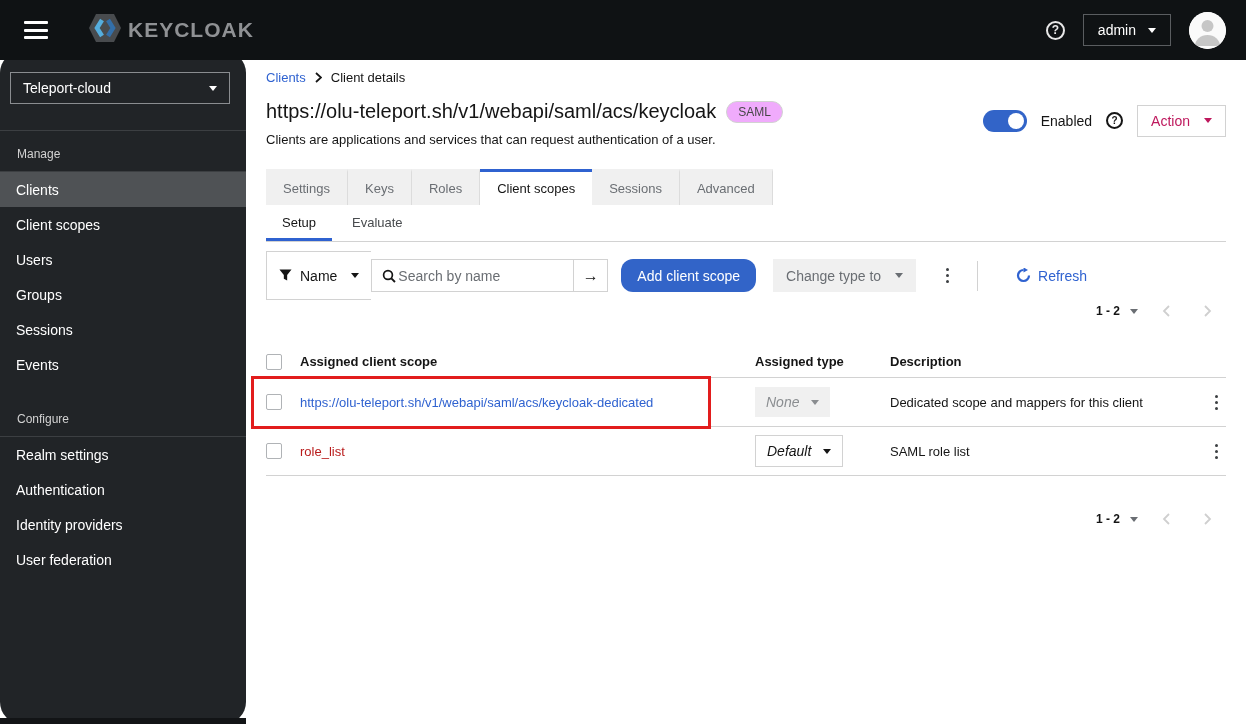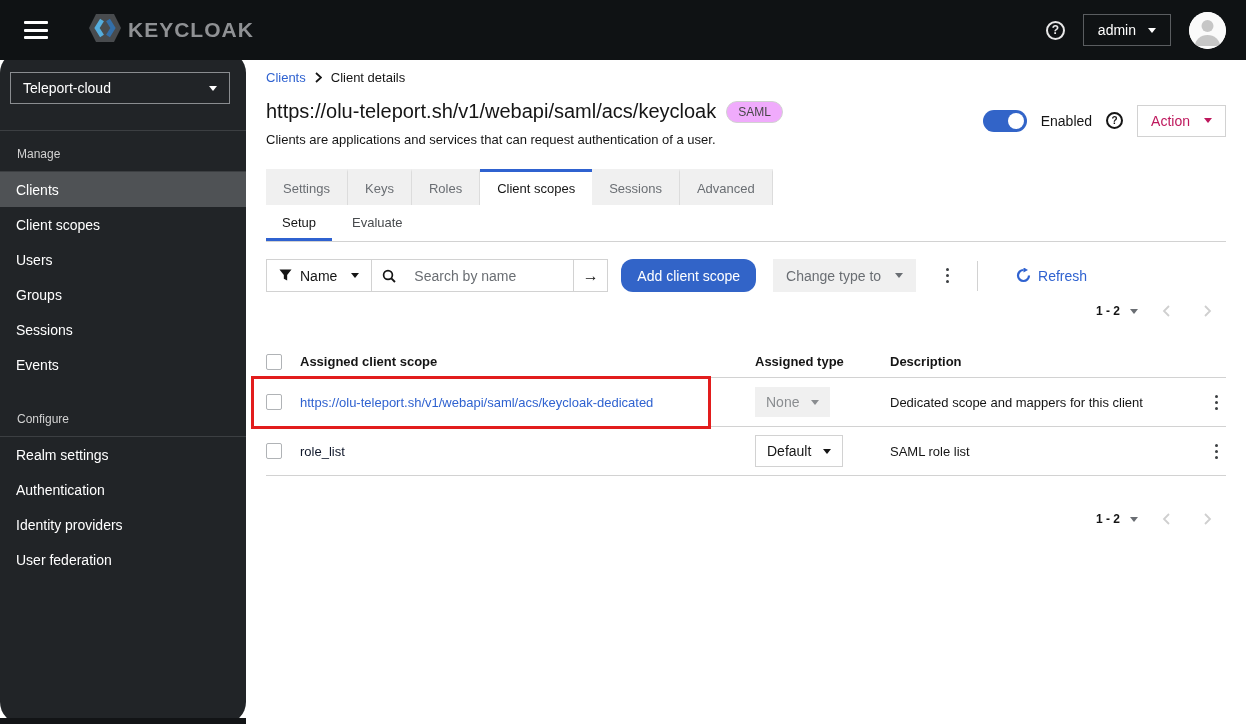--- a/index.html
+++ b/index.html
@@ -73,24 +73,24 @@
          border-right:1px solid #dcdcdc; cursor:pointer; border-top:3px solid transparent; }
   .tab.active { background:#fff; color:#151515; border-top:3px solid #2f62d0;
                 border-right:none; }
   .subtabs { display:flex; gap:4px; border-bottom:1px solid #d2d2d2; padding-left:0; }
   .subtab { font-size:13px; color:#484b4e; padding:10px 16px 8px 16px; cursor:pointer;
             border-bottom:3px solid transparent; }
   .subtab.active { color:#151515; border-bottom:3px solid #2f62d0; }
 
   
   .toolbar { display:flex; align-items:center; margin-top:17px; height:33px; }
-  .filter-dd { height:33px; border:1px solid #d2d2d2; border-right:none; display:flex;
+  .filter-dd { height:49px; border:1px solid #d2d2d2; border-right:none; display:flex;
                align-items:center; gap:8px; padding:0 12px; font-size:14px; cursor:pointer; }
   .search-box { height:33px; border:1px solid #d2d2d2; width:203px; display:flex;
-                align-items:center; padding:0 10px; gap:18px; }
+                align-items:center; padding:0 10px; gap:2px; }
   .search-box input { border:none; outline:none; font-size:14px; width:150px;
                       font-family:"Liberation Sans", sans-serif; color:#151515; }
   .search-box input::placeholder { color:#6a6e73; }
   .arrow-btn { height:33px; width:34px; border:1px solid #d2d2d2; border-left:none;
                background:#fff; font-size:16px; cursor:pointer; color:#151515;
                display:flex; align-items:center; justify-content:center; }
   .btn-primary { height:33px; margin-left:13px; background:#3264c8; color:#fff;
                  border:none; border-radius:12px; font-size:14px; padding:0 16px;
                  cursor:pointer; font-family:"Liberation Sans", sans-serif; }
   .changetype-dd { height:33px; margin-left:17px; background:#f0f0f0; color:#6a6e73;
@@ -115,23 +115,23 @@
 
   
   .table-wrap { margin-top:28px; position:relative; }
   .t-row { display:grid; grid-template-columns:34px 455px 135px 1fr 36px;
            align-items:center; border-bottom:1px solid #d2d2d2; }
   .t-header { height:32px; font-size:13px; font-weight:bold; }
   .t-body-row { height:49px; font-size:13px; }
   .checkbox { width:16px; height:16px; border:1px solid #b0b3b6; border-radius:2px;
               background:#fff; cursor:pointer; }
   .scope-link { color:#2f62d0; text-decoration:none; font-size:13px; cursor:pointer; }
-  .scope-plain { color:#0f172a; font-size:13px; }
+  .scope-plain { color:#b91c1c; font-size:13px; }
   .type-dd { font-size:14px; display:inline-flex; align-items:center; gap:12px;
-             padding:7px 11px; cursor:pointer; }
+             padding:7px 11px; cursor:pointer;font-style:italic; }
   .type-dd.disabled { background:#f0f0f0; color:#8a8d90; }
   .type-dd.enabled { background:#fff; color:#151515; border:1px solid #d2d2d2; }
   .row-kebab { justify-self:end; }
   .highlight-box { position:absolute; left:-15px; top:30px; width:460px; height:53px;
                    border:3px solid #e21d1d; pointer-events:none; }
 </style>
 </head>
 <body>
 
 <header class="masthead">

